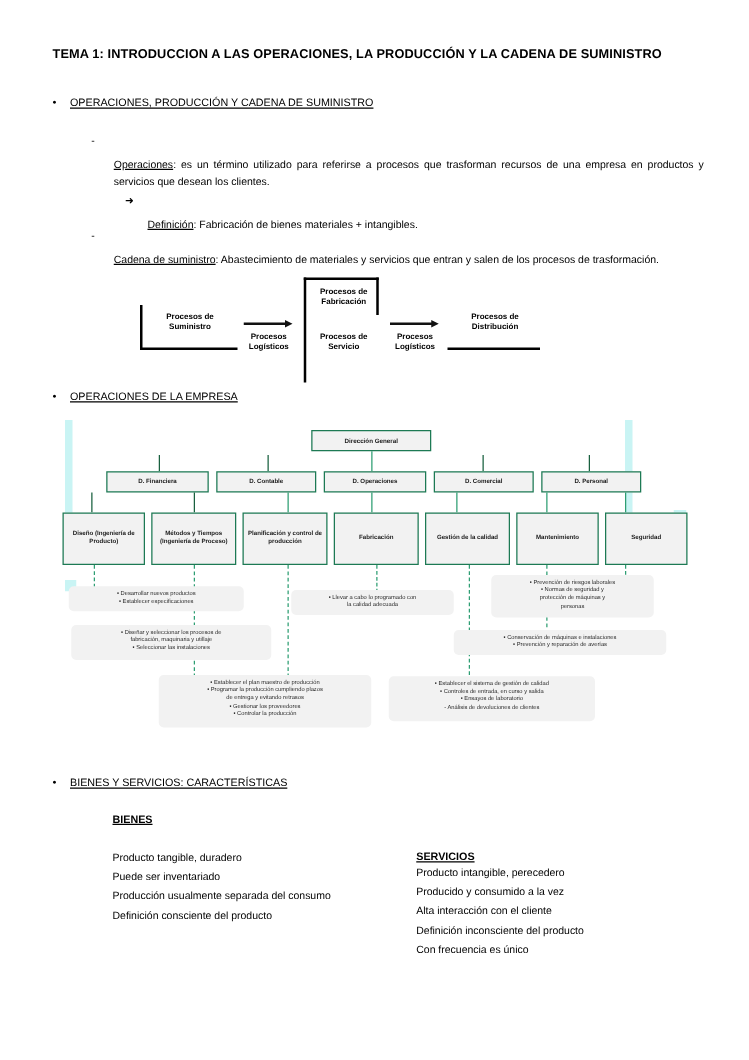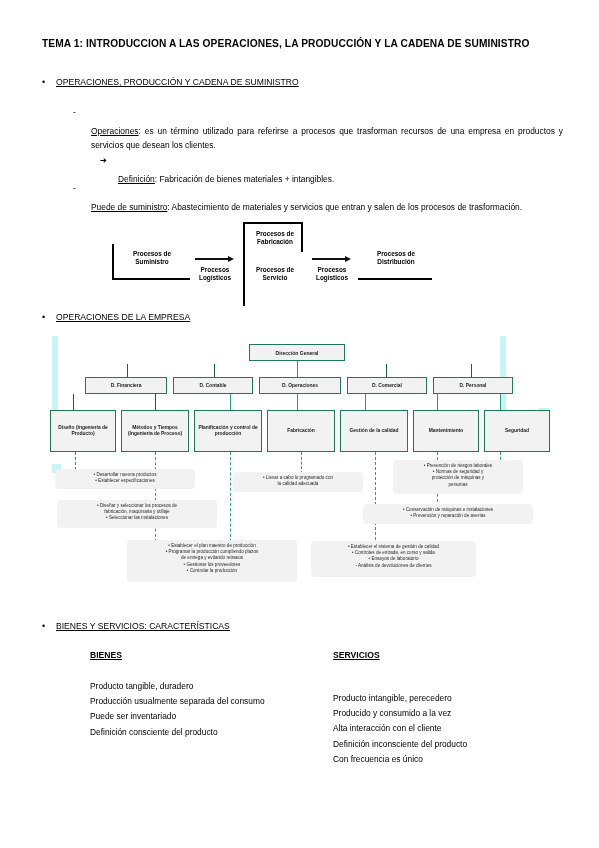--- a/index.html
+++ b/index.html
@@ -80,21 +80,21 @@
     <span class="dash-body just"><span class="u">Operaciones</span><span>: es un término utilizado para referirse a procesos que trasforman recursos de una empresa en productos y servicios que desean los clientes.</span></span>
   </div>
 
   <div class="dash" style="left:100px;top:153px;width:440px;">
     <span class="dash-mark">➜</span>
     <span class="dash-body"><span class="u">Definición</span><span>: Fabricación de bienes materiales + intangibles.</span></span>
   </div>
 
   <div class="dash" style="left:73px;top:181px;width:490px;">
     <span class="dash-mark">-</span>
-    <span class="dash-body just"><span class="u">Puede de suministro</span><span>: Abastecimiento de materiales y servicios que entran y salen de los procesos de trasformación.</span></span>
+    <span class="dash-body just"><span class="u">Cadena de suministro</span><span>: Abastecimiento de materiales y servicios que entran y salen de los procesos de trasformación.</span></span>
   </div>
 
   <div class="flow">
 
     <div class="fline" style="left:0px;top:22px;width:1.6px;height:36px;"></div>
     <div class="fline" style="left:0px;top:56px;width:78px;height:1.6px;"></div>
     <div class="fbox" style="left:4px;top:28px;width:72px;">Procesos de Suministro</div>
 
     <div class="arrow-shaft" style="left:83px;top:36px;width:34px;"></div>
     <div class="arrow-head" style="left:116px;top:33.5px;"></div>
@@ -209,26 +209,26 @@
     </div>
 
   </div>
 
   <div class="bullet-row" style="left:42px;top:620px;width:400px;">
     <span class="bullet-dot">•</span>
     <span class="bullet-txt">BIENES Y SERVICIOS: CARACTERÍSTICAS</span>
   </div>
 
   <div class="colhead" style="left:90px;top:650px;">BIENES</div>
-  <div class="colhead" style="left:333px;top:650px;">SERVICIOS</div>
+  <div class="colhead" style="left:333px;top:680px;">SERVICIOS</div>
 
   <div class="collist" style="left:90px;top:679px;width:235px;">
     <div>Producto tangible, duradero</div>
+    <div>Puede ser inventariado</div>
     <div>Producción usualmente separada del consumo</div>
-    <div>Puede ser inventariado</div>
     <div>Definición consciente del producto</div>
   </div>
 
   <div class="collist" style="left:333px;top:679px;width:235px;margin-top:12px;">
     <div>Producto intangible, perecedero</div>
     <div>Producido y consumido a la vez</div>
     <div>Alta interacción con el cliente</div>
     <div>Definición inconsciente del producto</div>
     <div>Con frecuencia es único</div>
   </div>

